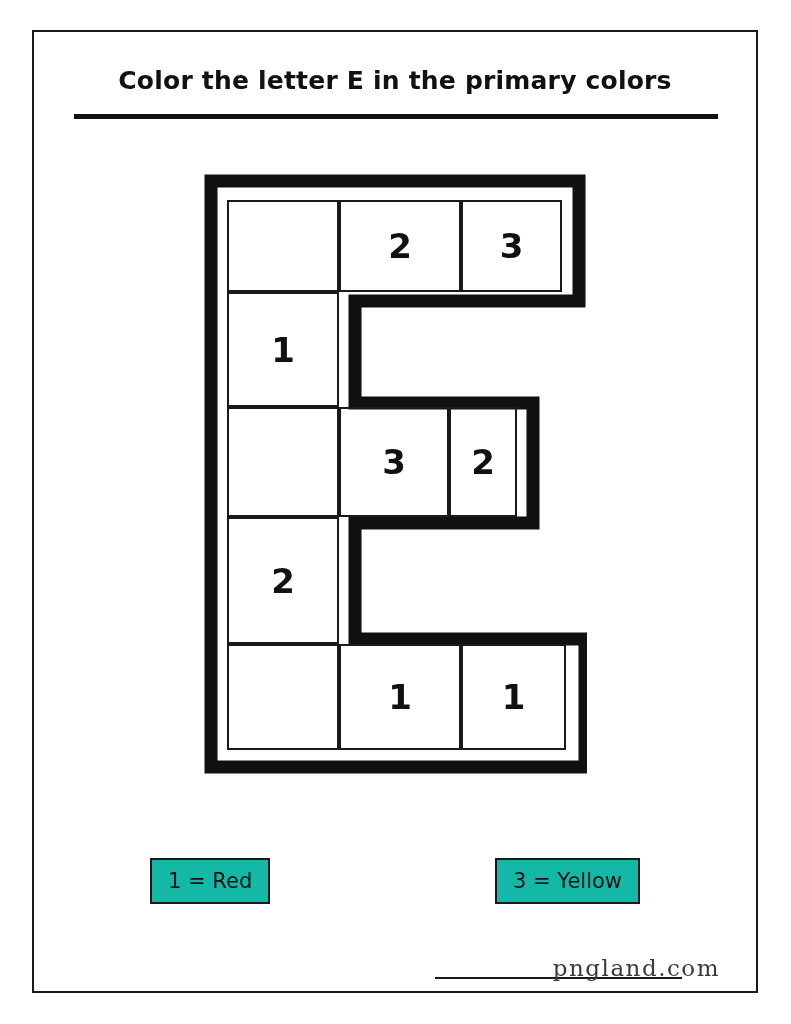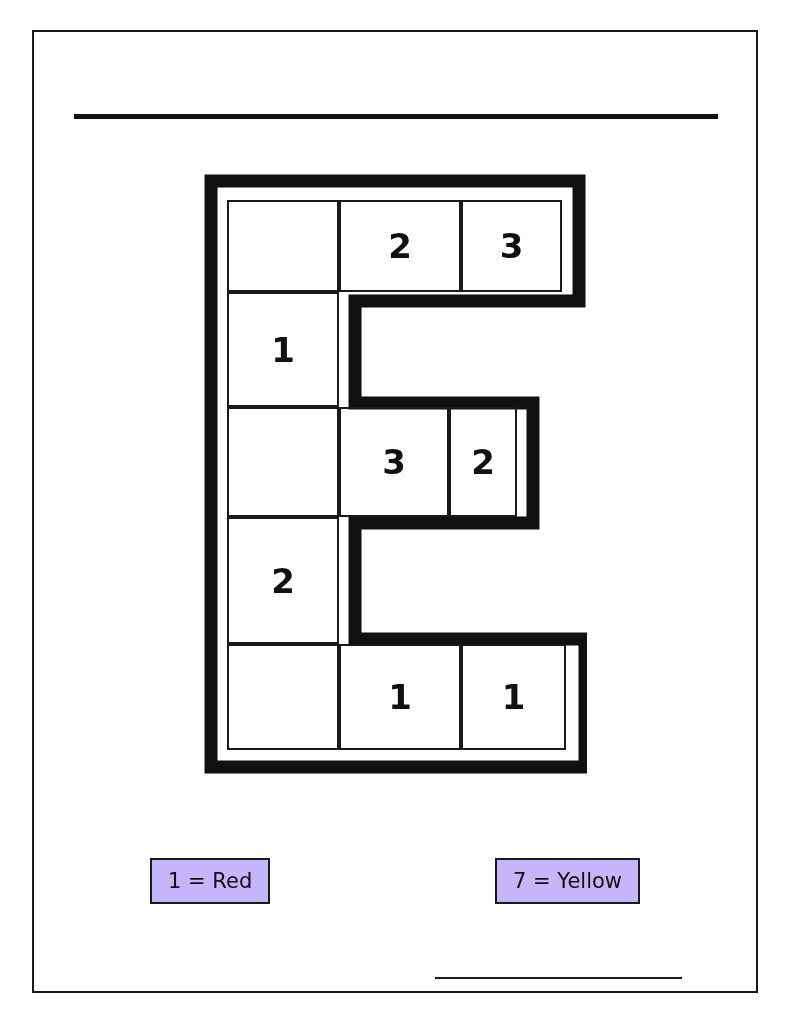--- a/index.html
+++ b/index.html
@@ -102,21 +102,21 @@
   .legend-item {
     box-sizing: border-box;
     border: 2px solid #1a1a1a;
     height: 46px;
     padding: 12px 16px;
     display: flex;
     align-items: center;
     justify-content: center;
     font-size: 21px;
     color: #111111;
-    background: #c4b5fd;
+    background: #14b8a6;
   }
 
   
   .footer-rule {
     position: absolute;
     left: 435px;
     top: 977px;
     width: 247px;
     height: 2px;
     background: #1a1a1a;
@@ -133,20 +133,21 @@
     font-family: "DejaVu Serif", serif;
   }
 </style>
 </head>
 <body>
 
 <div class="page">
 
   <div class="sheet-border"></div>
 
+  <div class="title">Color the letter E in the primary colors</div>
 
   <div class="title-rule"></div>
 
   <div class="letter-area">
 
     <svg class="letter-svg" viewBox="0 0 384 602">
       <path d="M 8 8 L 376 8 L 376 128 L 152 128 L 152 230 L 330 230 L 330 350 L 152 350 L 152 466 L 382 466 L 382 594 L 8 594 Z" fill="none" stroke="#111111" stroke-width="13" stroke-linejoin="miter"></path>
     </svg>
 
     <div class="cell" style="left: 24px; top: 27px; width: 112px; height: 92px;">
@@ -179,18 +180,19 @@
     <div class="cell" style="left: 136px; top: 471px; width: 122px; height: 106px;">
         <span>1</span>
       </div>
     <div class="cell" style="left: 258px; top: 471px; width: 105px; height: 106px;">
         <span>1</span>
       </div>
   </div>
 
   <div class="legend">
     <div class="legend-item">1 = Red</div>
-    <div class="legend-item">7 = Yellow</div>
+    <div class="legend-item">3 = Yellow</div>
   </div>
 
   <div class="footer-rule"></div>
+  <div class="footer-text">pngland.com</div>
 
 </div>
 
 </body></html>

